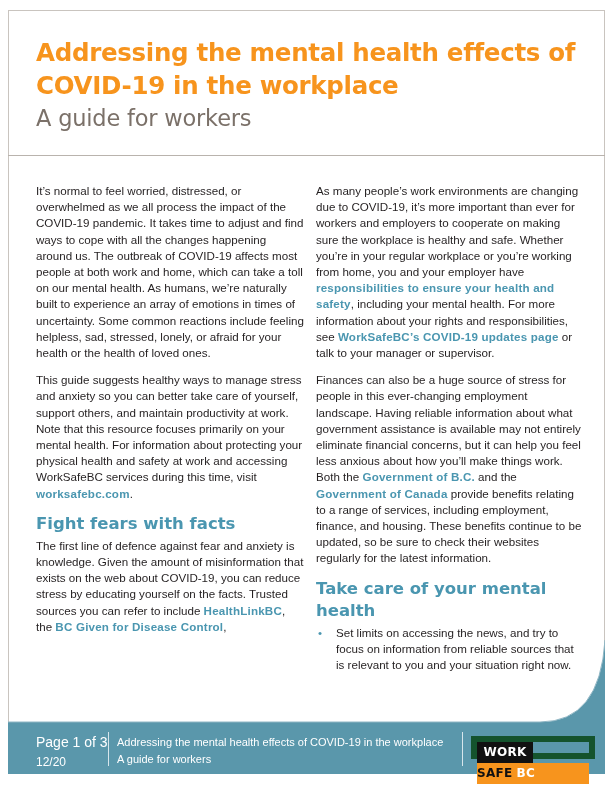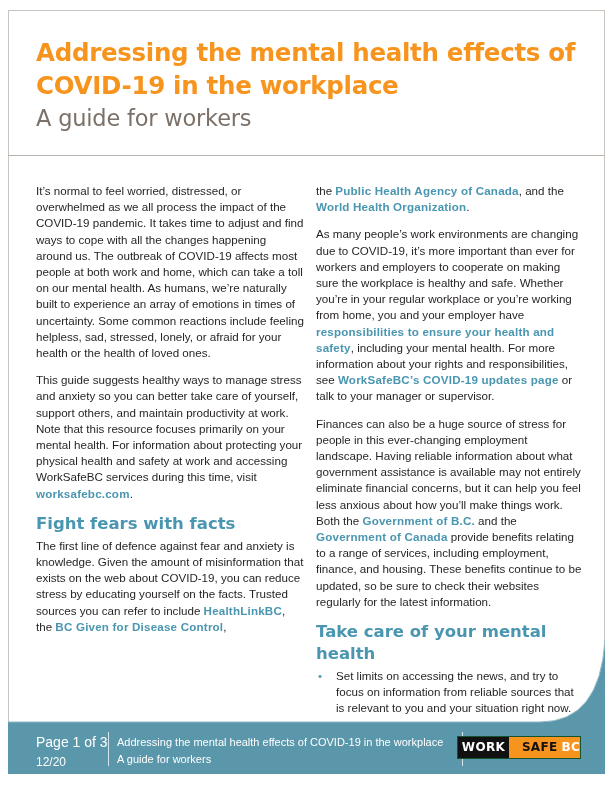--- a/index.html
+++ b/index.html
@@ -45,47 +45,46 @@
     .footer-date {
       position: absolute; left: 36px; top: 755px; color: #ffffff;
       font-family: "Liberation Sans", sans-serif; font-size: 12px;
     }
     .footer-divider { position: absolute; top: 732px; width: 1px; height: 34px; background: #d7e6ec; }
     .footer-title {
       position: absolute; left: 117px; top: 734px; color: #ffffff;
       font-family: "Liberation Sans", sans-serif; font-size: 11px; line-height: 17px;
     }
     .logo {
-      position: absolute; left: 457px; top: 736px; width: 124px; height: 23px;
-      display: flex; border: 1px solid #14532d; box-sizing: border-box;
-      font-family: "DejaVu Sans", sans-serif; font-weight: bold; font-size: 12px; line-height: 21px;
+      position: absolute; left: 471px; top: 736px; width: 124px; height: 23px;
+      display: flex; border: 6px solid #14532d; box-sizing: border-box;
+      font-family: "DejaVu Sans", sans-serif; font-weight: bold; font-size: 12px; line-height: 21px; flex-direction: column;
     }
     .logo-work { background: #111111; color: #ffffff; width: 56px; text-align: center; letter-spacing: 0.3px; }
-    .logo-safe { background: #f7941d; color: #111111; flex: 1; text-align: left; padding-left: 13px; letter-spacing: 0.3px; }
+    .logo-safe { background: #f7941d; color: #111111; flex: 1; text-align: left; padding-left: 0; letter-spacing: 0.3px; }
     .logo-bc { color: #ffffff; margin-left: 4px; }
   </style>
 </head>
 <body>
 
 <div class="page-frame"></div>
 
 <div class="header">
 </div>
 <h1 class="title">Addressing the mental health effects of COVID-19 in the workplace</h1>
 <h2 class="subtitle">A guide for workers</h2>
 
 <div class="col col-left">
   <p>It’s normal to feel worried, distressed, or overwhelmed as we all process the impact of the COVID-19 pandemic. It takes time to adjust and find ways to cope with all the changes happening around us. The outbreak of COVID-19 affects most people at both work and home, which can take a toll on our mental health. As humans, we’re naturally built to experience an array of emotions in times of uncertainty. Some common reactions include feeling helpless, sad, stressed, lonely, or afraid for your health or the health of loved ones.</p>
   <p><span>This guide suggests healthy ways to manage stress and anxiety so you can better take care of yourself, support others, and maintain productivity at work. Note that this resource focuses primarily on your mental health. For information about protecting your physical health and safety at work and accessing WorkSafeBC services during this time, visit </span><a class="link">worksafebc.com</a><span>.</span></p>
   <h3 class="section-heading">Fight fears with facts</h3>
   <p><span>The first line of defence against fear and anxiety is knowledge. Given the amount of misinformation that exists on the web about COVID-19, you can reduce stress by educating yourself on the facts. Trusted sources you can refer to include </span><a class="link">HealthLinkBC</a><span>, the </span><a class="link">BC Given for Disease Control</a><span>,</span></p>
 </div>
 
 <div class="col col-right">
-  <p><span>the </span><a class="link">Public Health Agency of Canada</a><span>, and the </span><a class="link">World Health Organization</a><span>.</span></p>
   <p><span>As many people’s work environments are changing due to COVID-19, it’s more important than ever for workers and employers to cooperate on making sure the workplace is healthy and safe. Whether you’re in your regular workplace or you’re working from home, you and your employer have </span><a class="link">responsibilities to ensure your health and safety</a><span>, including your mental health. For more information about your rights and responsibilities, see </span><a class="link">WorkSafeBC’s COVID-19 updates page</a><span> or talk to your manager or supervisor.</span></p>
   <p><span>Finances can also be a huge source of stress for people in this ever-changing employment landscape. Having reliable information about what government assistance is available may not entirely eliminate financial concerns, but it can help you feel less anxious about how you’ll make things work. Both the </span><a class="link">Government of B.C.</a><span> and the </span><a class="link">Government of Canada</a><span> provide benefits relating to a range of services, including employment, finance, and housing. These benefits continue to be updated, so be sure to check their websites regularly for the latest information.</span></p>
   <h3 class="section-heading">Take care of your mental health</h3>
   <ul class="ideas">
     <li><span class="bullet">•</span><span>Set limits on accessing the news, and try to focus on information from reliable sources that is relevant to you and your situation right now.</span></li>
   </ul>
 </div>
 
 <svg class="footer-svg" width="597" height="134" viewBox="0 0 597 134">
   <path d="M0 82 L532 82 Q592 82 597 0 L597 134 L0 134 Z" fill="#5a97ab"></path>

